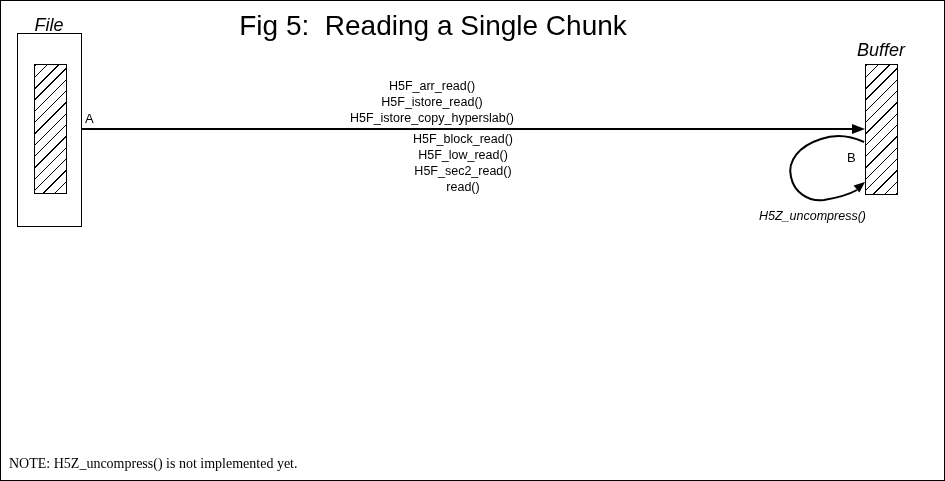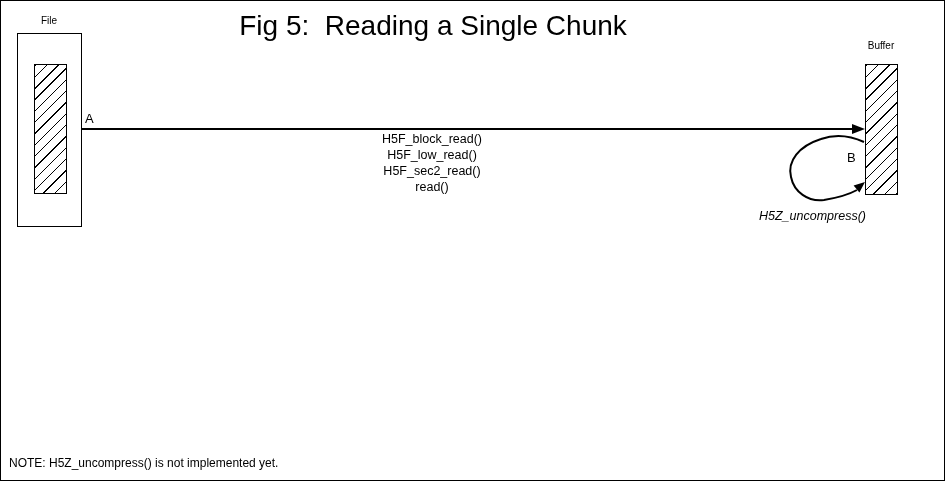--- a/index.html
+++ b/index.html
@@ -21,22 +21,23 @@
   .fig-title {
     position: absolute;
     left: 432px;
     top: 9px;
     transform: translateX(-50%);
     font-size: 28px;
     white-space: pre;
   }
   .box-label {
     position: absolute;
-    font-size: 10px;
+    font-size: 18px;
     white-space: nowrap;
+    font-style: italic;
   }
   .file-label {
     left: 16px;
     top: 14px;
     width: 64px;
     text-align: center;
   }
   .buffer-label {
     left: 880px;
     top: 39px;
@@ -84,42 +85,43 @@
   .call-stack {
     position: absolute;
     left: 431px;
     transform: translateX(-50%);
     text-align: center;
     font-size: 12.5px;
     line-height: 16px;
     white-space: nowrap;
   }
   .calls-above { top: 77px; }
-  .calls-below { top: 130px; }
+  .calls-below { top: 130px; margin-left: 31px; }
   .junction-label {
     position: absolute;
     font-size: 13px;
     white-space: nowrap;
   }
   .label-a { left: 84px; top: 110px; }
   .label-b { left: 846px; top: 149px; }
   .loop-label {
     position: absolute;
     left: 758px;
     top: 208px;
     font-size: 12.5px;
     white-space: nowrap;
     font-style: italic;
   }
   .note {
     position: absolute;
     left: 8px;
     top: 455px;
-    font-size: 12px;
+    font-size: 14px;
     white-space: nowrap;
+    font-family: Liberation Serif, serif;
   }
 </style>
 </head>
 <body>
 
 <div class="canvas">
 
   <div class="fig-title">Fig 5:  Reading a Single Chunk</div>
 
   <div class="box-label file-label">File</div>
@@ -129,20 +131,25 @@
   <div class="box-label buffer-label">Buffer</div>
   <div class="hatch-rect buffer-rect"></div>
 
   <svg class="arrow-layer" width="945" height="481" viewBox="0 0 945 481" xmlns="http://www.w3.org/2000/svg">
     <line x1="80" y1="128" x2="852" y2="128" stroke="#000000" stroke-width="2"></line>
     <polygon points="864,128 851,123 851,133" fill="#000000"></polygon>
     <path d="M 863 141 C 850 135, 834 133, 820 138 C 798 145, 786 160, 790 176 C 793 191, 807 201, 823 199 C 835 197, 847 194, 856 189" fill="none" stroke="#000000" stroke-width="2"></path>
     <polygon points="864,181 858.4,191.5 852.6,184.5" fill="#000000"></polygon>
   </svg>
 
+  <div class="call-stack calls-above">
+    <div>H5F_arr_read()</div>
+    <div>H5F_istore_read()</div>
+    <div>H5F_istore_copy_hyperslab()</div>
+  </div>
   <div class="call-stack calls-below">
     <div>H5F_block_read()</div>
     <div>H5F_low_read()</div>
     <div>H5F_sec2_read()</div>
     <div>read()</div>
   </div>
 
   <div class="junction-label label-a">A</div>
   <div class="junction-label label-b">B</div>
 

